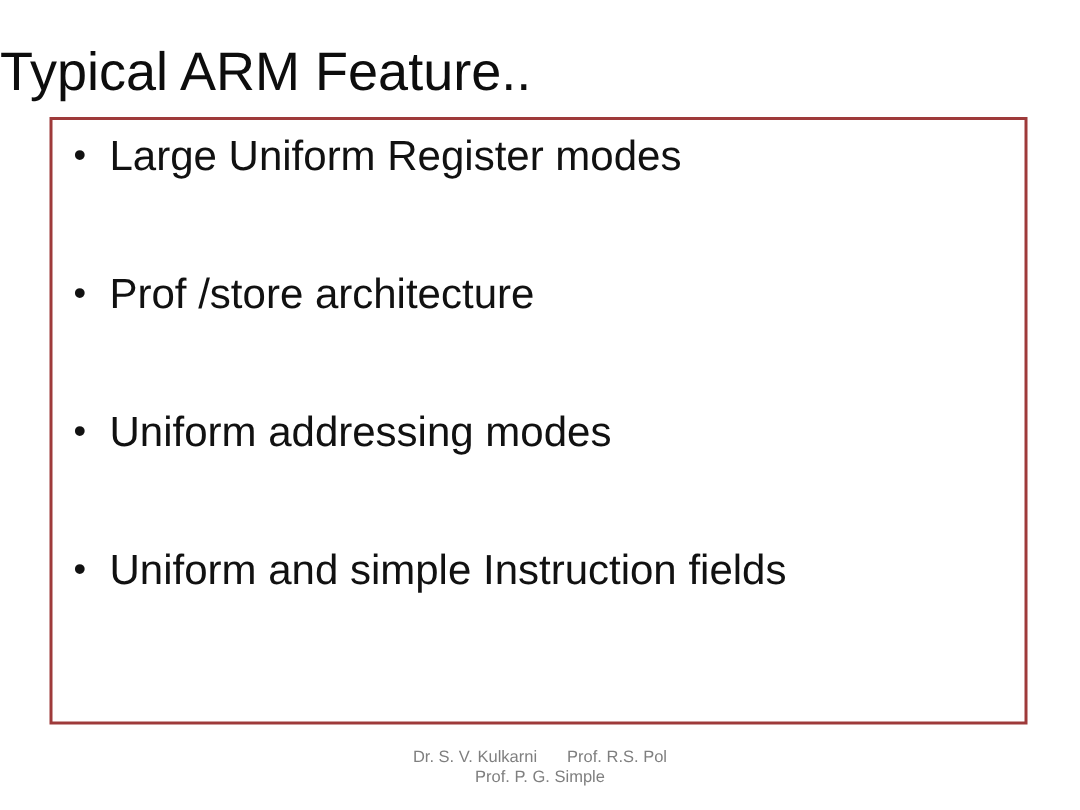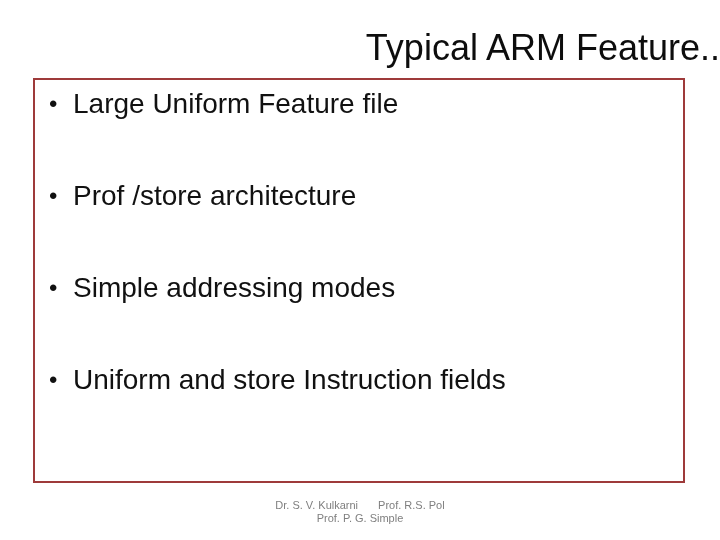--- a/index.html
+++ b/index.html
@@ -14,21 +14,21 @@
     position: relative;
     width: 720px;
     height: 540px;
     background: #ffffff;
   }
   .slide-title {
     position: absolute;
     top: 26px;
     left: 0;
     width: 720px;
-    text-align: right;
+    text-align: left;
     font-size: 36px;
     font-weight: 400;
     color: #0d0d0d;
     letter-spacing: 0px;
     line-height: 44px;
   }
   .content-box {
     position: absolute;
     left: 33px;
     top: 78px;
@@ -81,33 +81,33 @@
 <body>
 
 <div class="slide">
 
   <div class="slide-title">Typical ARM Feature..</div>
 
   <div class="content-box">
     <ul class="bullet-list">
       <li class="bullet-item">
         <span class="bullet-dot">•</span>
-        <span class="bullet-text">Large Uniform Feature file</span>
+        <span class="bullet-text">Large Uniform Register modes</span>
       </li>
       <li class="bullet-item">
         <span class="bullet-dot">•</span>
         <span class="bullet-text">Prof /store architecture</span>
       </li>
       <li class="bullet-item">
         <span class="bullet-dot">•</span>
-        <span class="bullet-text">Simple addressing modes</span>
+        <span class="bullet-text">Uniform addressing modes</span>
       </li>
       <li class="bullet-item">
         <span class="bullet-dot">•</span>
-        <span class="bullet-text">Uniform and store Instruction fields</span>
+        <span class="bullet-text">Uniform and simple Instruction fields</span>
       </li>
     </ul>
   </div>
 
   <div class="footer">
     <div class="footer-line1">
       <span>Dr. S. V. Kulkarni</span>
       <span>Prof. R.S. Pol</span>
     </div>
     <div>Prof. P. G. Simple</div>

